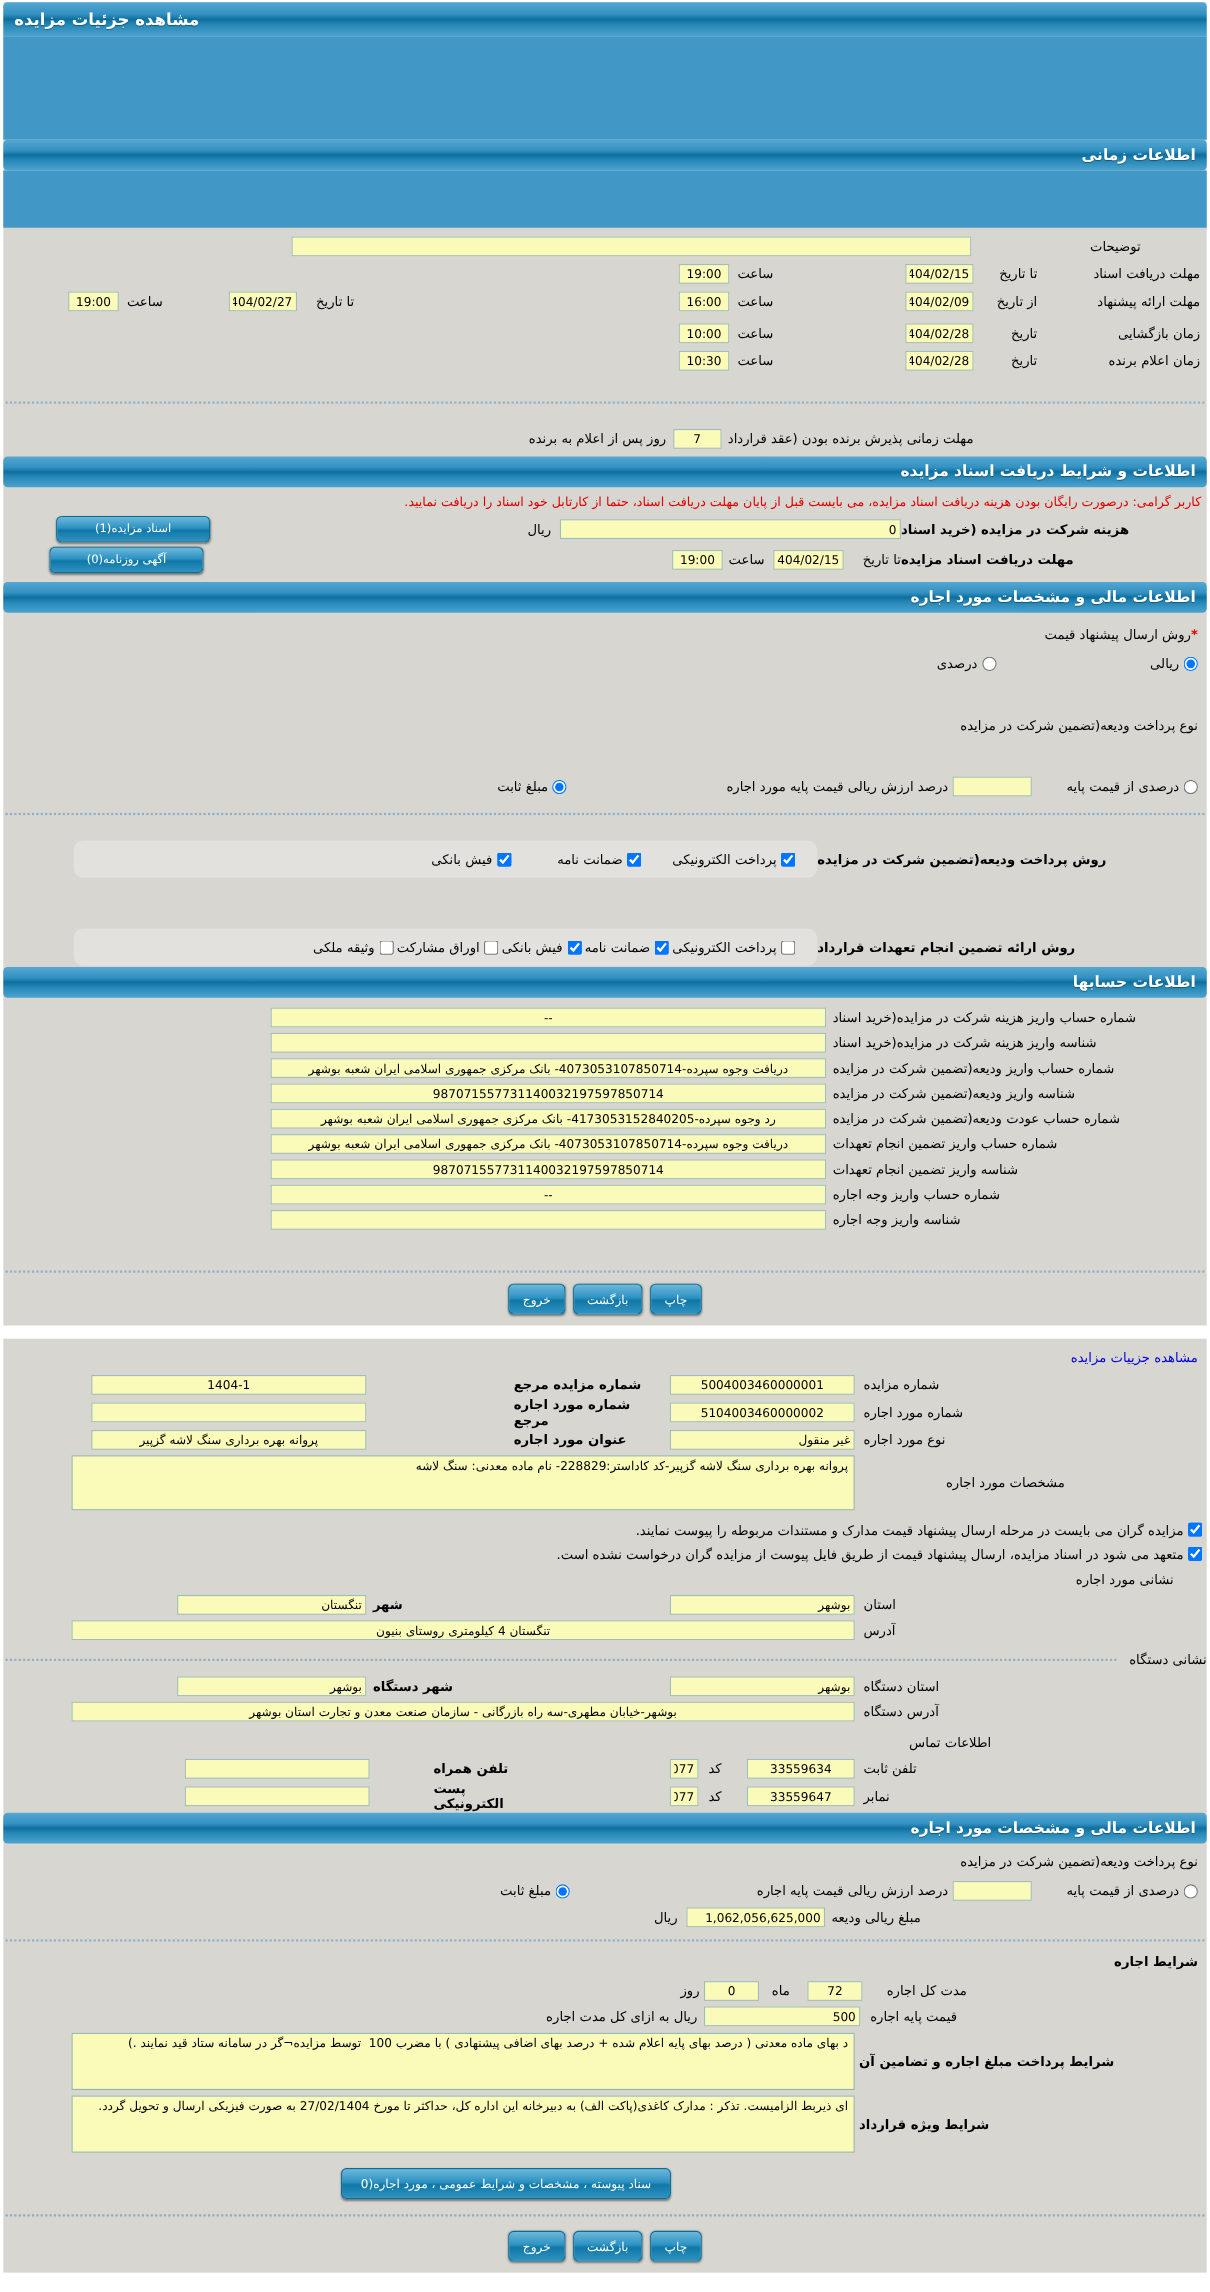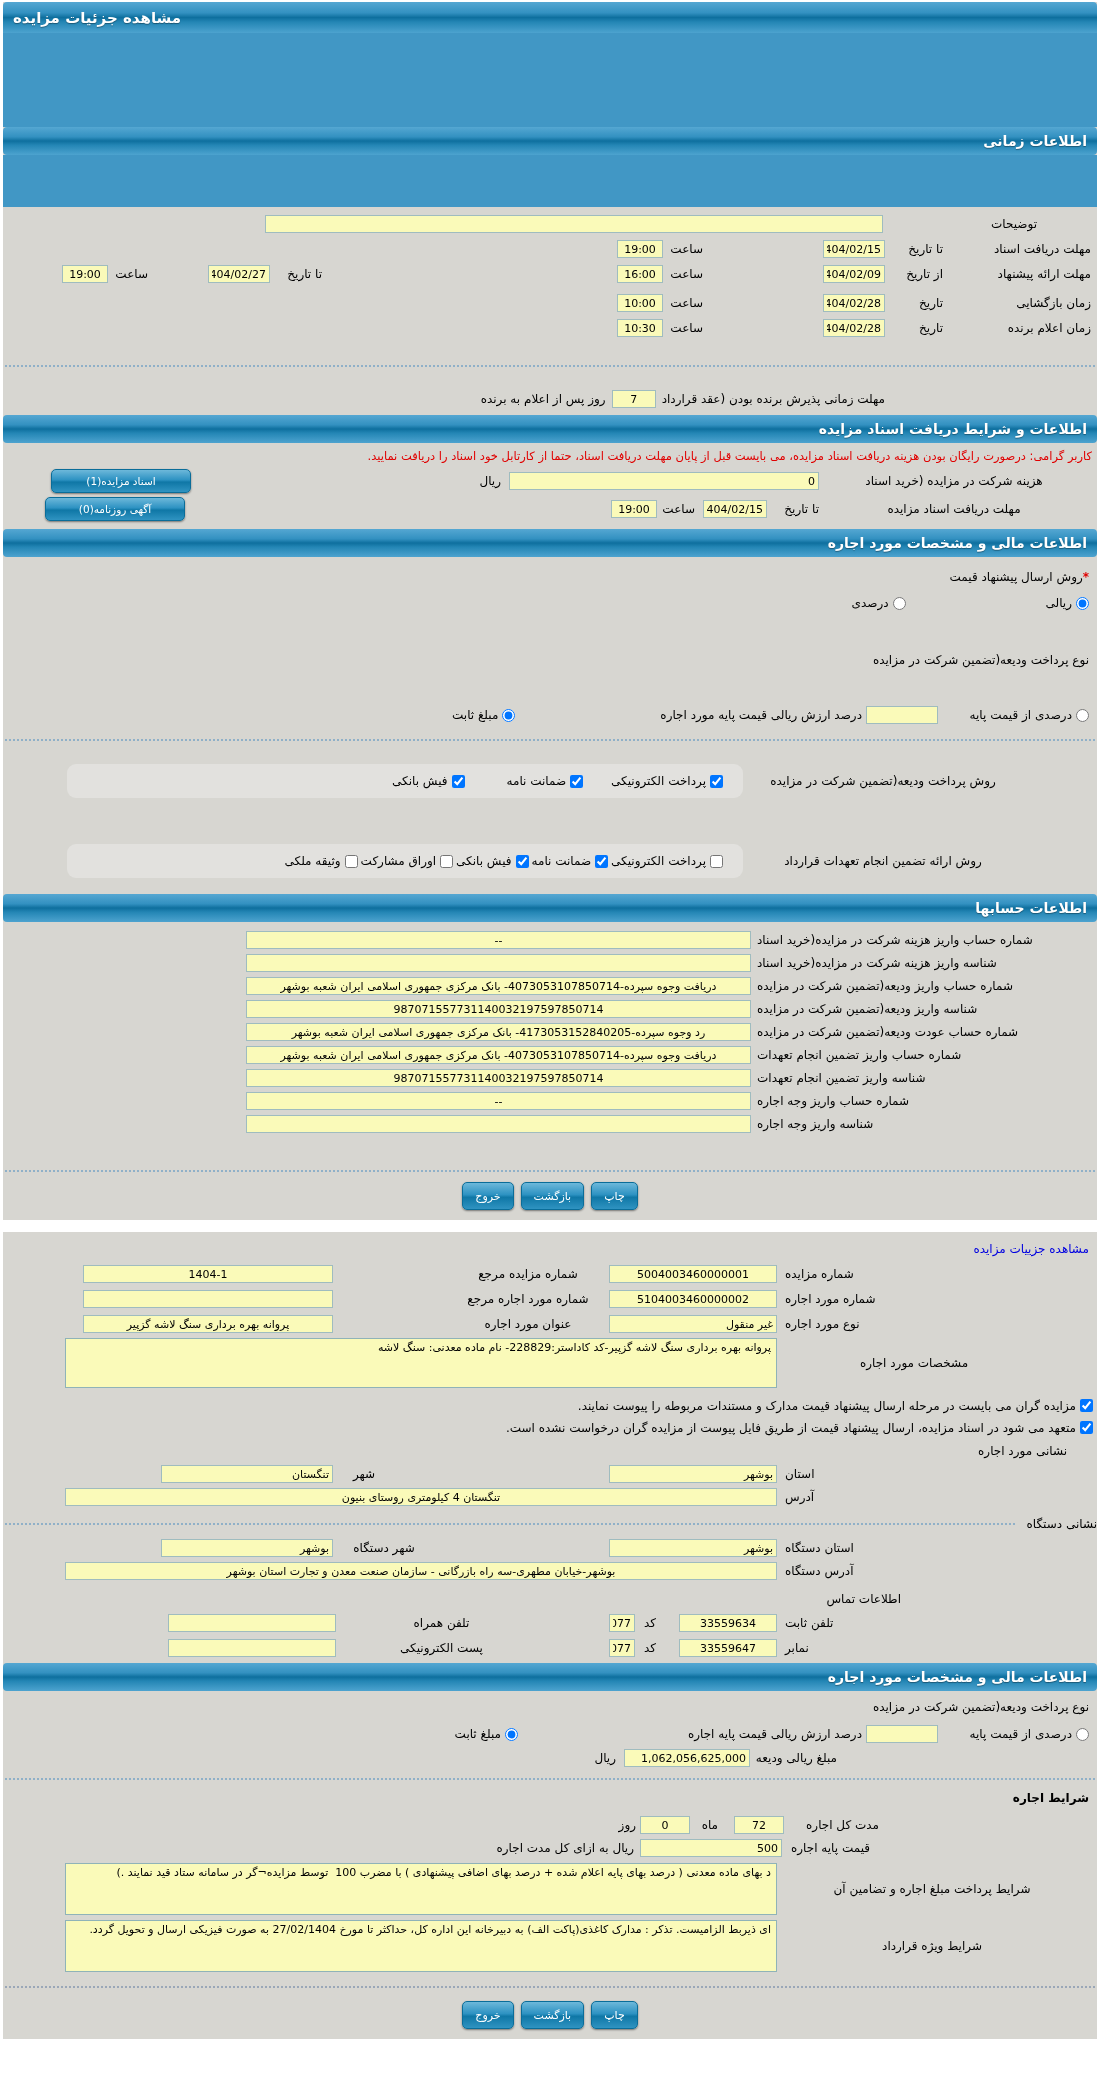--- a/index.html
+++ b/index.html
@@ -16,21 +16,21 @@
     display:flex; align-items:center; padding:0 10px;
     background:linear-gradient(to bottom,#55a7d2 0%,#3391c1 35%,#0e6f9e 50%,#2486b5 65%,#4da3cf 100%);
     text-shadow:0 1px 1px rgba(0,0,0,.35);
   }
   .tbar { height:31px; font-size:15px; border-radius:4px 4px 0 0;justify-content:flex-end; }
   .bar  { height:28px;padding-left:28px; }
   .bluefill { background:#4197c5; }
   .bf1 { height:94px; } .bf2 { height:52px; }
 
   .row { display:flex; align-items:center; }
-  .lft { text-align:center; }
+  .lft { text-align:left;font-weight:bold; }
   .ctr { text-align:center; }
   .red { color:#e00000; }
   .bold { font-weight:bold; }
 
   .yi {
     background:#fafab9; border:1px solid #9fbcbf; height:18px;
     font:11px "DejaVu Sans",sans-serif; padding:0 3px; color:#000; direction:rtl;
   }
   textarea.ta {
     background:#fafab9; border:1px solid #8fb3b8;
@@ -207,21 +207,21 @@
         <input type="checkbox" style="">
         <span>اوراق مشارکت</span>
       </span>
       <span class="cbg">
         <input type="checkbox" style="">
         <span>وثیقه ملکی</span>
       </span>
     </div>
   </div>
 
-  <div class="bar" style="margin-top:16px">
+  <div class="bar" style="margin-top:1px">
     <span>اطلاعات حسابها</span>
   </div>
   <div class="row" style="margin:8px 8px 0 0; height:20px">
     <span class="alab">شماره حساب واریز هزینه شرکت در مزایده(خرید اسناد</span>
     <input class="yi ctr" style="width: 505px;" value="--">
   </div>
   <div class="row" style="margin:3px 8px 0 0; height:20px">
     <span class="alab">شناسه واریز هزینه شرکت در مزایده(خرید اسناد</span>
     <input class="yi ctr" style="width: 505px;" value="">
   </div>
@@ -390,20 +390,23 @@
 
   <div class="row" style="margin:5px 8px 0 0">
     <span class="lft" style="width:312px; padding-left:4px; padding-right:6px; direction:rtl">شرایط پرداخت مبلغ اجاره و تضامین آن</span>
     <textarea class="ta" style="width: 712px; height: 52px;">د بهای ماده معدنی ( درصد بهای پایه اعلام شده + درصد بهای اضافی پیشنهادی ) با مضرب 100  توسط مزایده¬گر در سامانه ستاد قید نمایند .)</textarea>
   </div>
   <div class="row" style="margin:5px 8px 0 0">
     <span class="lft" style="width:312px; padding-left:4px; padding-right:6px; direction:rtl">شرایط ویژه قرارداد</span>
     <textarea class="ta" style="width: 712px; height: 52px;">ای ذیربط الزامیست. تذکر : مدارک کاغذی(پاکت الف) به دبیرخانه این اداره کل، حداکثر تا مورخ 27/02/1404 به صورت فیزیکی ارسال و تحویل گردد.</textarea>
   </div>
 
+  <div class="row" style="margin-top:14px; padding-right:487px">
+    <button class="btn" style="width:300px; padding:0 4px">سناد پیوسته ، مشخصات و شرایط عمومی ، مورد اجاره(0</button>
+  </div>
 
   <div class="dots" style="margin-top:14px; border-top-color:#9aa7b8"></div>
 
   <div class="row" style="margin-top:13px; justify-content:center; gap:7px">
     <button class="btn">چاپ</button>
     <button class="btn">بازگشت</button>
     <button class="btn">خروج</button>
   </div>
 
 </div>

